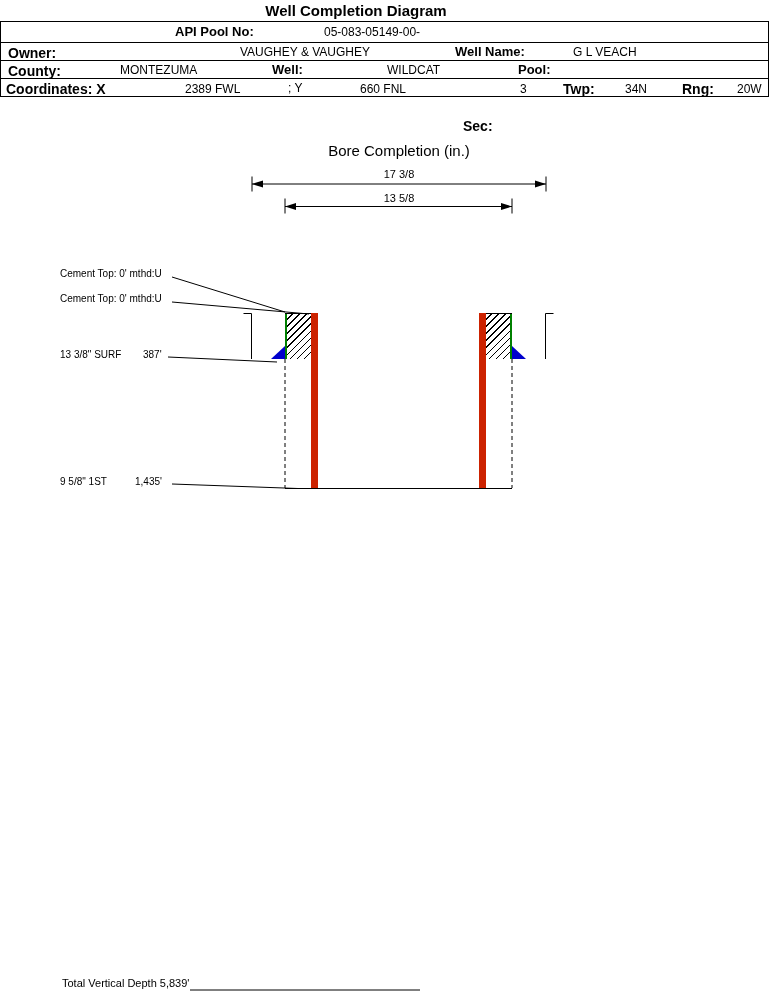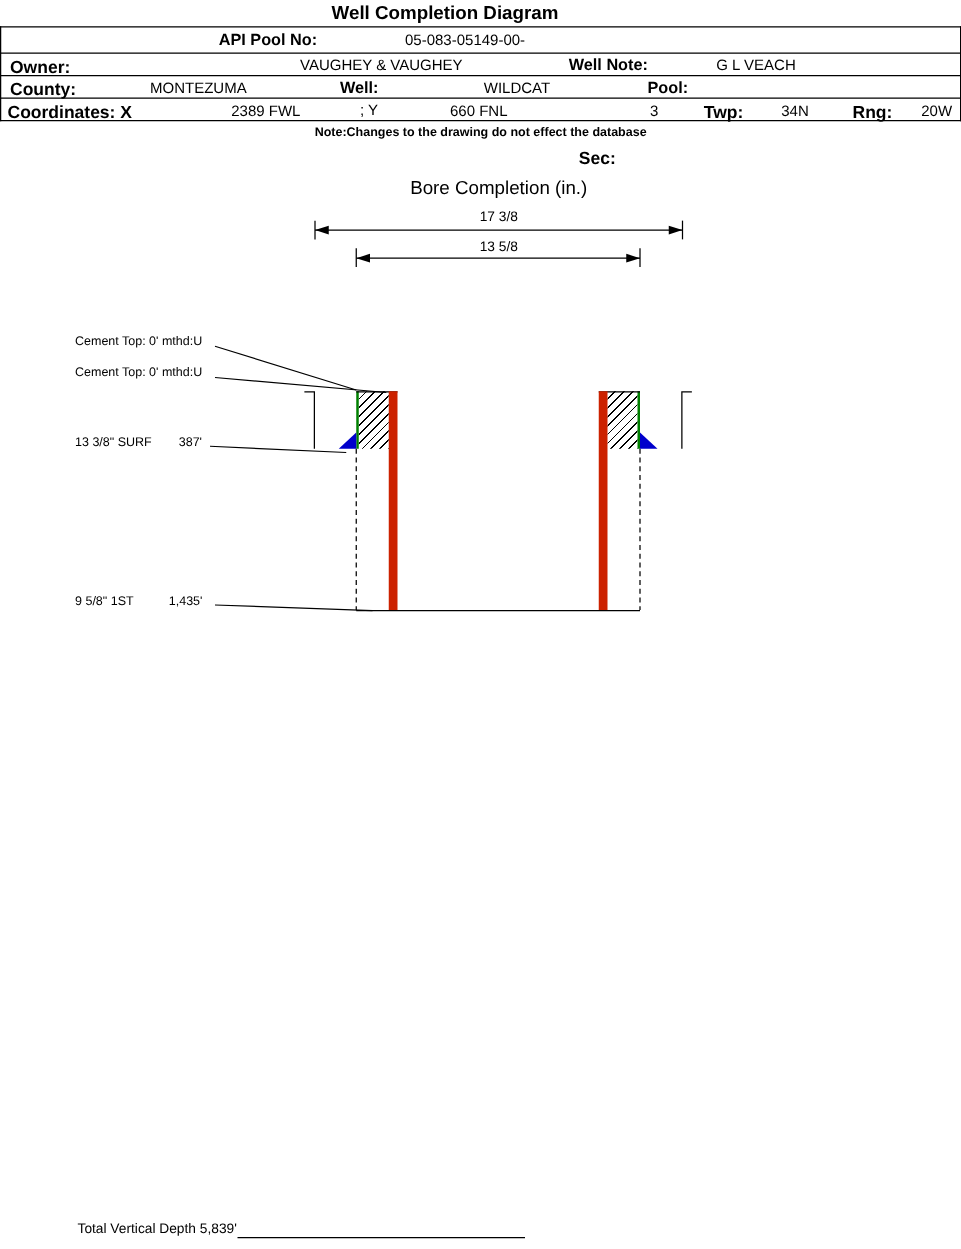--- a/index.html
+++ b/index.html
@@ -35,21 +35,21 @@
 
   <div class="hline" style="top:21px;"></div>
 
   <div class="t b s13" style="left:175px;top:25px;">API Pool No:</div>
   <div class="t s12" style="left:300px;top:26px;margin-left:24px;">05-083-05149-00-</div>
 
   <div class="hline" style="top:42px;"></div>
 
   <div class="t b s14" style="left:8px;top:45px;">Owner:</div>
   <div class="t s12" style="left:240px;top:46px;">VAUGHEY &amp; VAUGHEY</div>
-  <div class="t b s13" style="left:455px;top:45px;">Well Note:</div>
+  <div class="t b s13" style="left:455px;top:45px;">Well Name:</div>
   <div class="t s12" style="left:573px;top:46px;">G L VEACH</div>
 
   <div class="hline" style="top:60px;"></div>
 
   <div class="t b s14" style="left:8px;top:63px;">County:</div>
   <div class="t s12" style="left:120px;top:64px;">MONTEZUMA</div>
   <div class="t b s13" style="left:272px;top:63px;">Well:</div>
   <div class="t s12" style="left:387px;top:64px;">WILDCAT</div>
   <div class="t b s13" style="left:518px;top:63px;">Pool:</div>
 
@@ -64,21 +64,20 @@
   <div class="t b s14" style="left:563px;top:81px;">Twp:</div>
   <div class="t s12" style="left:625px;top:83px;">34N</div>
   <div class="t b s14" style="left:682px;top:81px;">Rng:</div>
   <div class="t s12" style="left:737px;top:83px;">20W</div>
 
   <div class="hline" style="top:96px;"></div>
 
   <div class="vline" style="left:0;top:21px;height:76px;"></div>
   <div class="vline" style="left:768px;top:21px;height:76px;"></div>
 
-  <div class="t b s10 center" style="left:0;top:101px;width:769px;">Note:Changes to the drawing do not effect the database</div>
 
   <div class="t s15 center" style="left:284px;top:142px;width:230px;">Bore Completion (in.)</div>
 
   <div class="t s11 center" style="left:299px;top:168px;width:200px;">17 3/8</div>
   <div class="t s11 center" style="left:299px;top:192px;width:200px;">13 5/8</div>
 
   <div class="t s10" style="left:60px;top:268px;">Cement Top: 0' mthd:U</div>
   <div class="t s10" style="left:60px;top:293px;">Cement Top: 0' mthd:U</div>
 
   <div class="t s10" style="left:60px;top:349px;">13 3/8" SURF</div>

